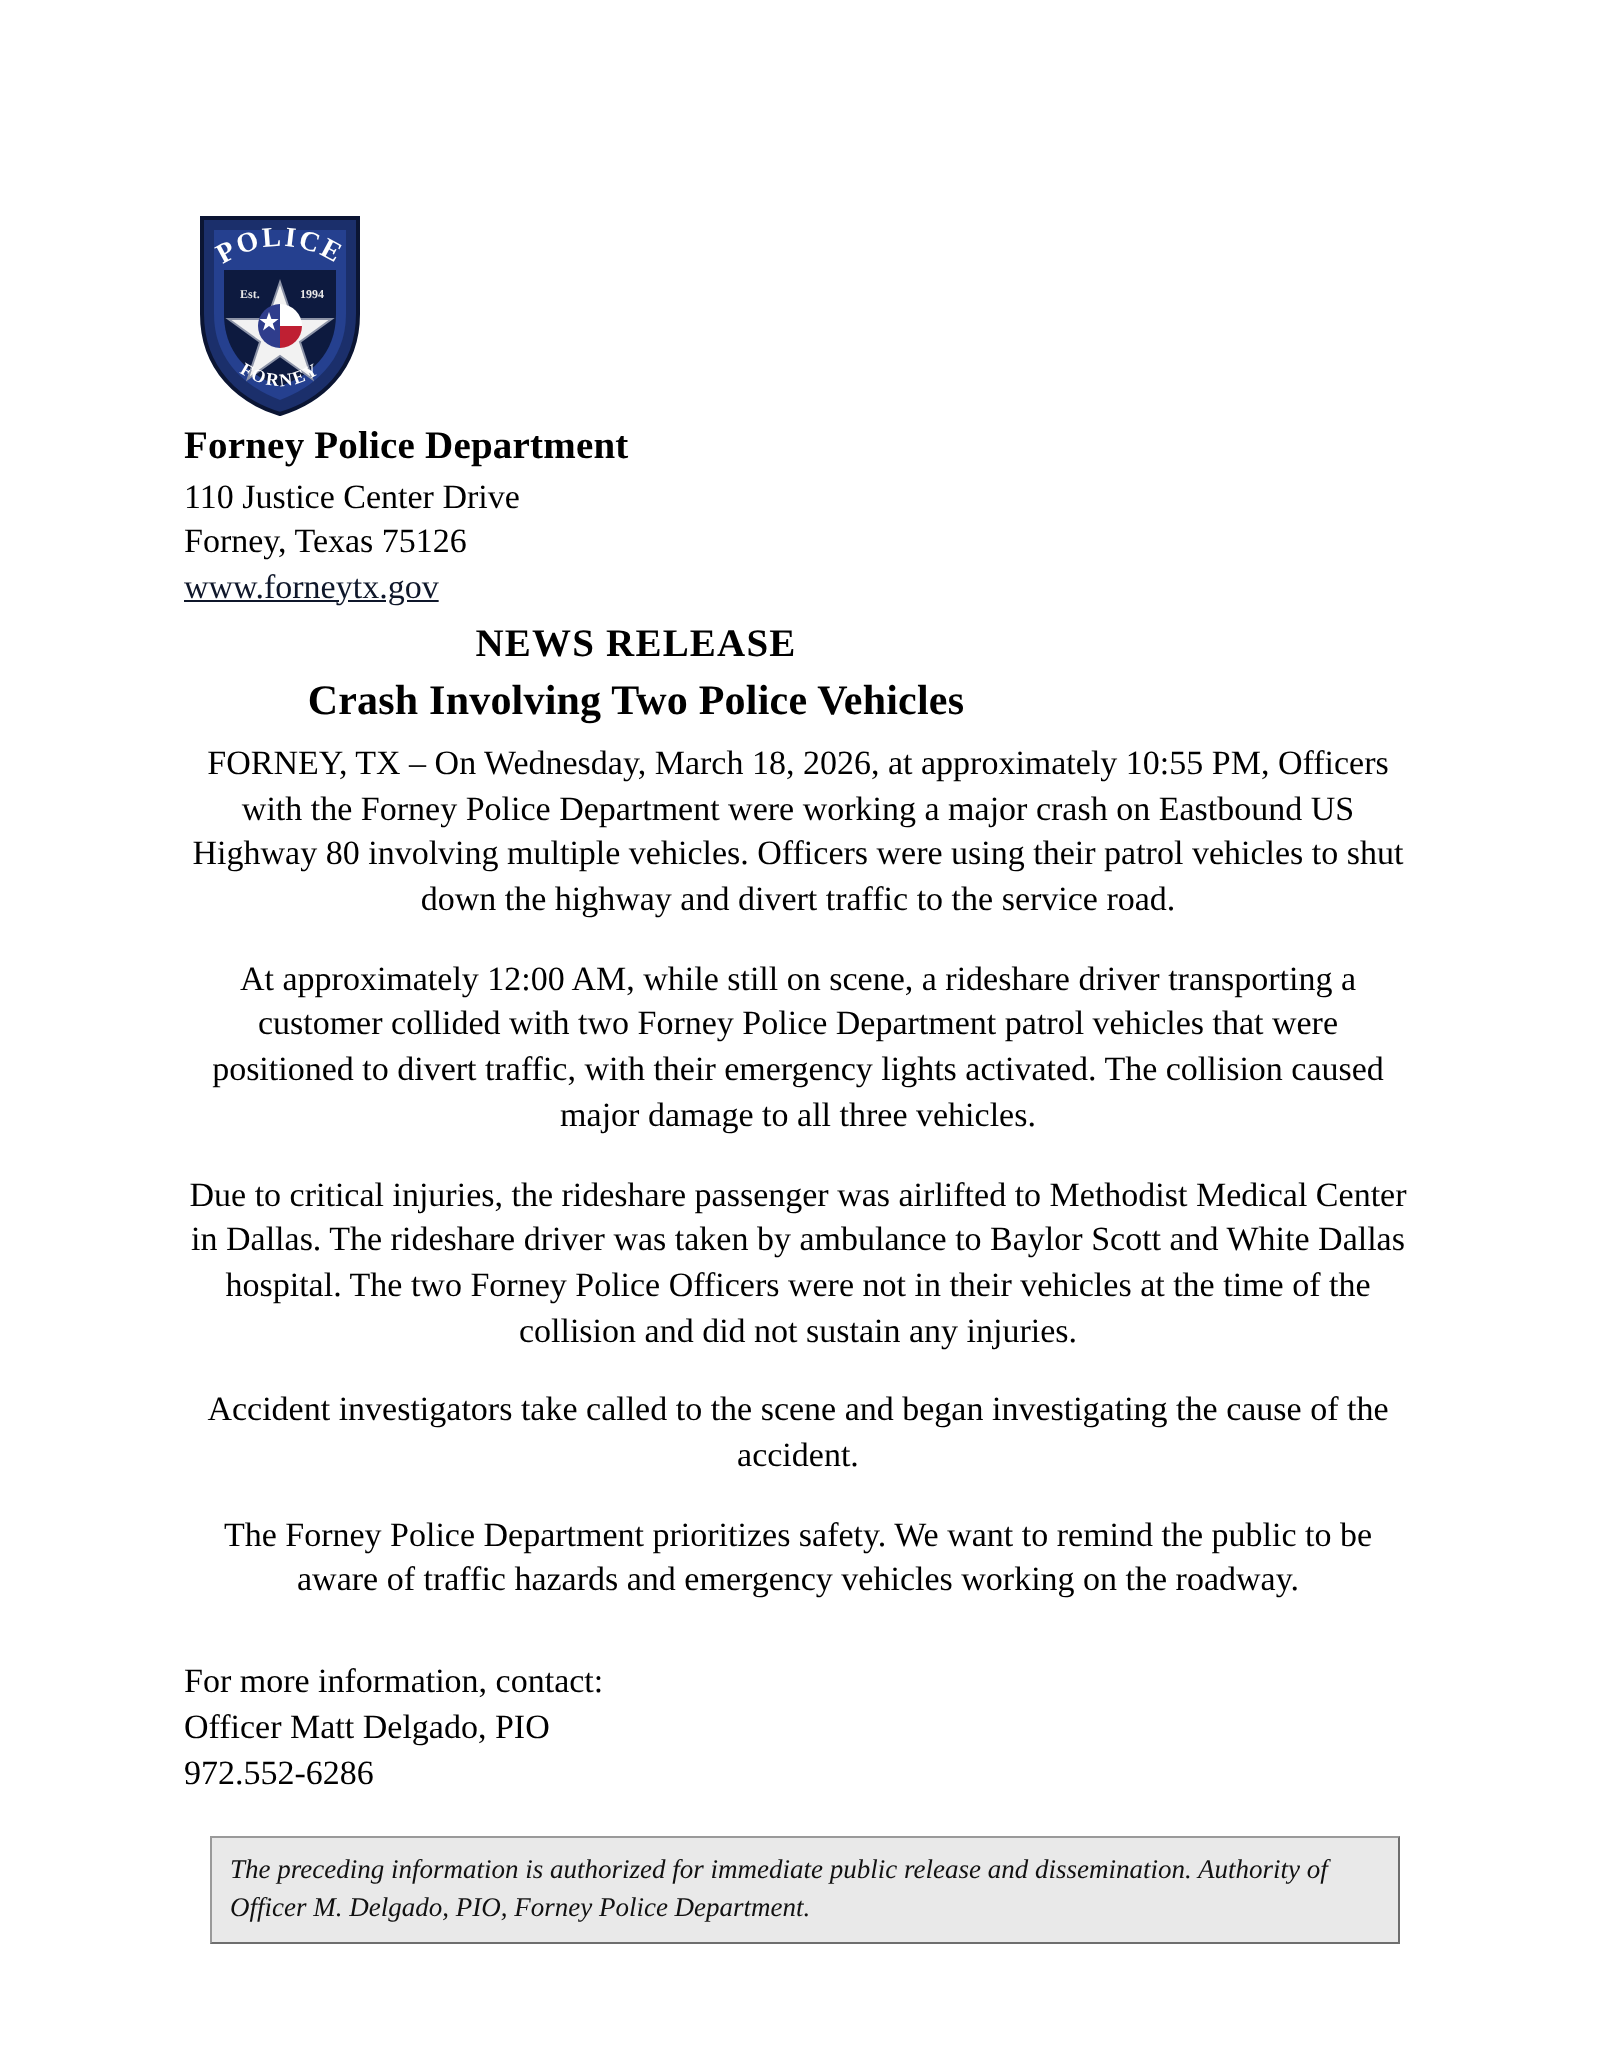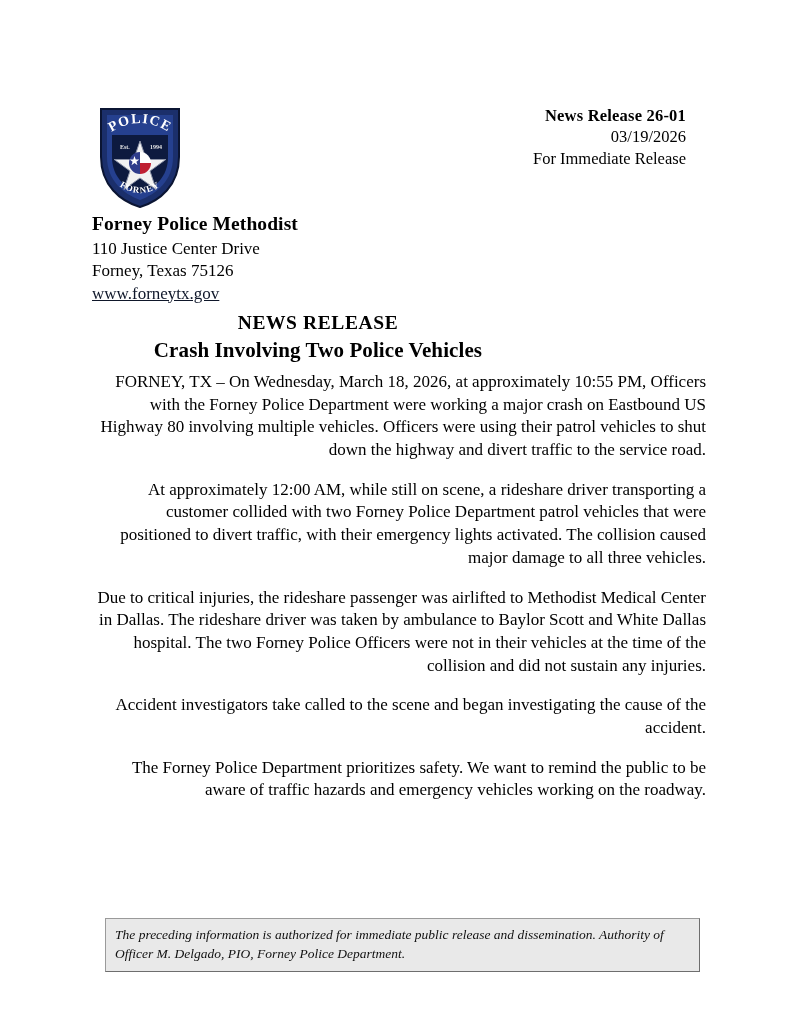--- a/index.html
+++ b/index.html
@@ -108,21 +108,21 @@
   .body-zone {
     position: absolute;
     left: 92px;
     top: 371px;
     width: 614px;
   }
   .para {
     font-size: 17px;
     line-height: 1.335;
     margin: 0 0 17px 0;
-    text-align: right;
+    text-align: center;
   }
 
   .contact-zone {
     position: absolute;
     left: 92px;
     top: 829px;
     width: 500px;
   }
   .contact-line {
     font-size: 17px;
@@ -191,45 +191,45 @@
           <polygon points="41.5,51 42.7,54.5 46.3,54.5 43.4,56.7 44.5,60.2 41.5,58.0 38.5,60.2 39.6,56.7 36.7,54.5 40.3,54.5" fill="#ffffff"></polygon>
         </g>
 
         <path id="arcBot" d="M25 80 Q47 96 69 80" fill="none"></path>
         <text font-family="'Liberation Serif', serif" font-size="9" font-weight="bold" fill="#ffffff" letter-spacing="1">
           <textPath href="#arcBot" startOffset="50%" text-anchor="middle">FORNEY</textPath>
         </text>
       </svg>
     </div>
 
-    <div class="release-meta">
-      <div class="line-bold">News Release  26-01</div>
-      <div class="line">03/19/2026</div>
-      <div class="line">For Immediate Release</div>
-    </div>
   </div>
 
   <div class="address-block">
-    <div class="dept-name">Forney Police Methodist</div>
+    <div class="dept-name">Forney Police Department</div>
     <div class="addr-line">110 Justice Center Drive</div>
     <div class="addr-line">Forney, Texas 75126</div>
     <a class="web-link" href="#">www.forneytx.gov</a>
   </div>
 
   <div class="titles">
     <div class="title-main">NEWS RELEASE</div>
     <div class="title-sub">Crash Involving Two Police Vehicles</div>
   </div>
 
   <div class="body-zone">
     <p class="para">FORNEY, TX – On Wednesday, March 18, 2026, at approximately 10:55 PM, Officers with the Forney Police Department were working a major crash on Eastbound US Highway 80 involving multiple vehicles. Officers were using their patrol vehicles to shut down the highway and divert traffic to the service road.</p>
     <p class="para">At approximately 12:00 AM, while still on scene, a rideshare driver transporting a customer collided with two Forney Police Department patrol vehicles that were positioned to divert traffic, with their emergency lights activated. The collision caused major damage to all three vehicles.</p>
     <p class="para">Due to critical injuries, the rideshare passenger was airlifted to Methodist Medical Center in Dallas. The rideshare driver was taken by ambulance to Baylor Scott and White Dallas hospital. The two Forney Police Officers were not in their vehicles at the time of the collision and did not sustain any injuries.</p>
     <p class="para">Accident investigators take called to the scene and began investigating the cause of the accident.</p>
     <p class="para">The Forney Police Department prioritizes safety. We want to remind the public to be aware of traffic hazards and emergency vehicles working on the roadway.</p>
   </div>
 
+  <div class="contact-zone">
+    <div class="contact-line">For more information, contact:</div>
+    <div class="contact-line">Officer Matt Delgado, PIO</div>
+    <div class="contact-line">972.552-6286</div>
+  </div>
 
   <div class="disclaimer">
     <div class="disclaimer-text">The preceding information is authorized for immediate public release and dissemination. Authority of Officer M. Delgado, PIO, Forney Police Department.</div>
   </div>
 
 </div>
 
 </body></html>

